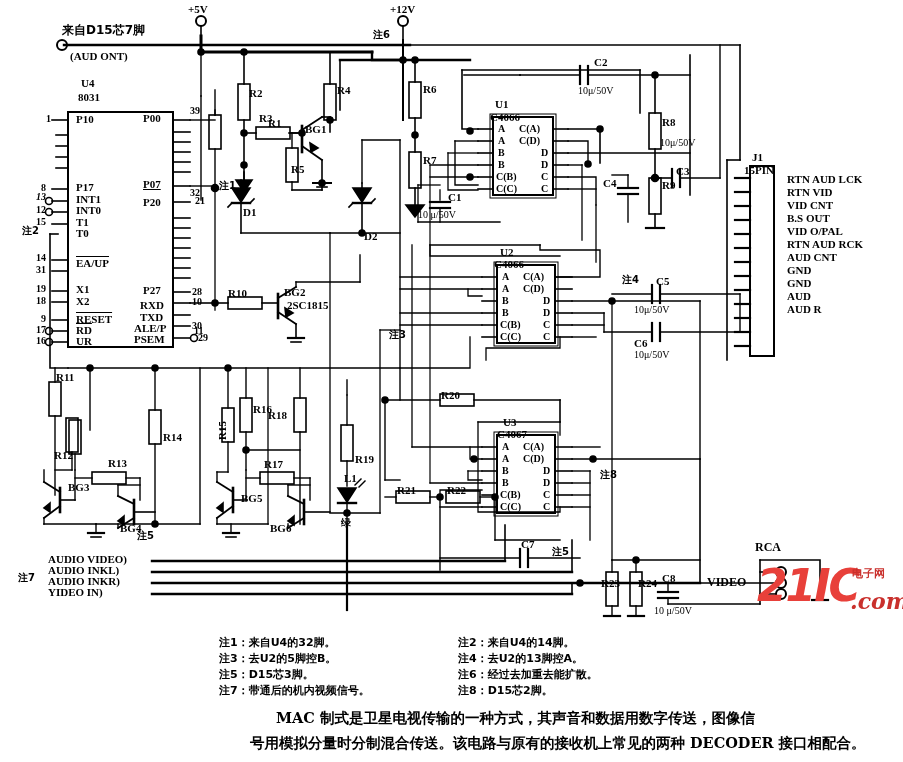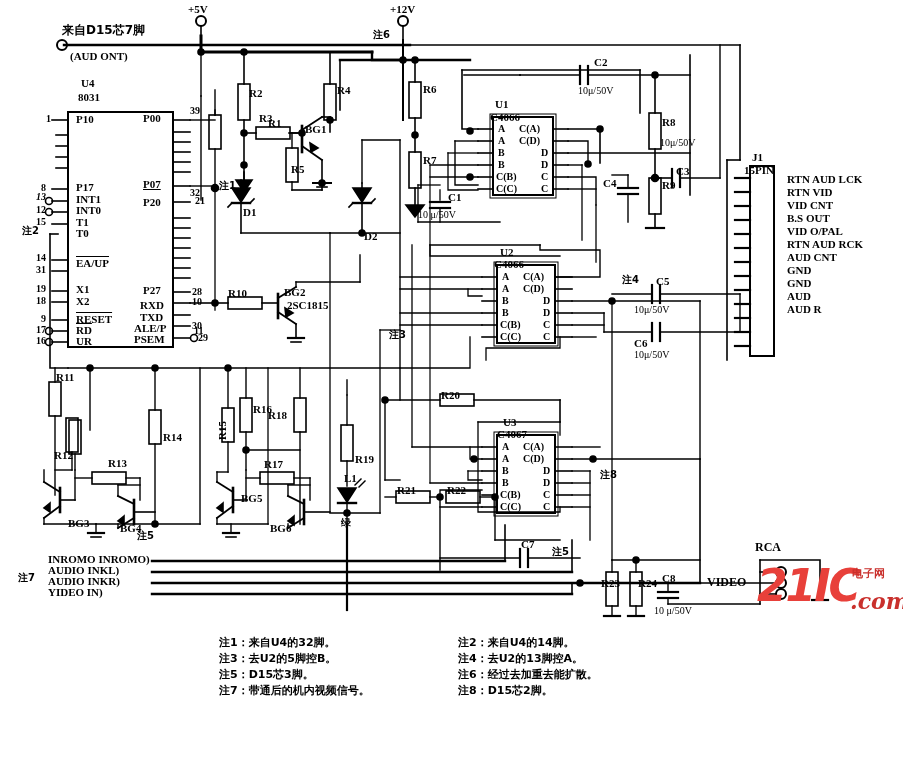--- a/index.html
+++ b/index.html
@@ -662,21 +662,21 @@
   <div class="lbl s10" style="left:634px;top:305px;">10μ/50V</div>
   <div class="lbl s11 bold" style="left:634px;top:338px;">C6</div>
   <div class="lbl s10" style="left:634px;top:350px;">10μ/50V</div>
   <div class="lbl s11 bold" style="left:521px;top:539px;">C7</div>
   <div class="lbl s11 bold" style="left:662px;top:573px;">C8</div>
   <div class="lbl s10" style="left:654px;top:606px;">10 μ/50V</div>
 
   <div class="lbl s11 bold" style="left:305px;top:124px;">BG1</div>
   <div class="lbl s11 bold" style="left:284px;top:287px;text-align:center;">BG2</div>
   <div class="lbl s11 bold" style="left:287px;top:300px;">2SC1815</div>
-  <div class="lbl s11 bold" style="left:68px;top:518px;">BG3</div>
+  <div class="lbl s11 bold" style="left:68px;top:482px;">BG3</div>
   <div class="lbl s11 bold" style="left:120px;top:523px;">BG4</div>
   <div class="lbl s11 bold" style="left:241px;top:493px;">BG5</div>
   <div class="lbl s11 bold" style="left:270px;top:523px;">BG6</div>
   <div class="lbl s11 bold" style="left:243px;top:207px;">D1</div>
   <div class="lbl s11 bold" style="left:364px;top:207px;margin-top:24px;">D2</div>
   <div class="lbl s11 bold" style="left:344px;top:473px;">L1</div>
   <div class="lbl s10 cn" style="left:341px;top:518px;">绿</div>
 
   <div class="lbl s11 bold" style="left:495px;top:99px;">U1</div>
   <div class="lbl s11 bold" style="left:490px;top:112px;">C4066</div>
@@ -733,32 +733,34 @@
   <div class="lbl s11 bold" style="left:787px;top:239px;">RTN  AUD RCK</div>
   <div class="lbl s11 bold" style="left:787px;top:252px;">AUD CNT</div>
   <div class="lbl s11 bold" style="left:787px;top:265px;">GND</div>
   <div class="lbl s11 bold" style="left:787px;top:278px;">GND</div>
   <div class="lbl s11 bold" style="left:787px;top:291px;">AUD</div>
   <div class="lbl s11 bold" style="left:787px;top:304px;">AUD  R</div>
 
   <div class="lbl s12 bold" style="left:755px;top:541px;">RCA</div>
   <div class="lbl s12 bold" style="left:707px;top:576px;">VIDEO</div>
 
-  <div class="lbl s11 bold" style="left:48px;top:554px;">INROMO  INROMO)</div>
+  <div class="lbl s11 bold" style="left:48px;top:554px;">AUDIO  VIDEO)</div>
   <div class="lbl s11 bold" style="left:48px;top:565px;">AUDIO  INKL)</div>
   <div class="lbl s11 bold" style="left:48px;top:576px;">AUDIO  INKR)</div>
   <div class="lbl s11 bold" style="left:48px;top:587px;">YIDEO  IN)</div>
 
   <div class="lbl s11 cn" style="left:219px;top:637px;">注1：来自U4的32脚。</div>
   <div class="lbl s11 cn" style="left:219px;top:653px;">注3：去U2的5脚控B。</div>
   <div class="lbl s11 cn" style="left:219px;top:669px;">注5：D15芯3脚。</div>
   <div class="lbl s11 cn" style="left:219px;top:685px;">注7：带通后的机内视频信号。</div>
   <div class="lbl s11 cn" style="left:458px;top:637px;">注2：来自U4的14脚。</div>
   <div class="lbl s11 cn" style="left:458px;top:653px;">注4：去U2的13脚控A。</div>
   <div class="lbl s11 cn" style="left:458px;top:669px;">注6：经过去加重去能扩散。</div>
   <div class="lbl s11 cn" style="left:458px;top:685px;">注8：D15芯2脚。</div>
 
+  <div class="caption" style="left:250px;top:705px;width:650px;text-indent:26px;">MAC 制式是卫星电视传输的一种方式，其声音和数据用数字传送，图像信</div>
+  <div class="caption" style="left:250px;top:730px;width:650px;">号用模拟分量时分制混合传送。该电路与原有的接收机上常见的两种 DECODER 接口相配合。</div>
 
   <div class="wm wm-main" style="left:757px;top:560px;">21IC</div>
   <div class="wm wm-sub" style="left:852px;top:566px;">电子网</div>
   <div class="wm wm-dot" style="left:850px;top:588px;">.com</div>
 
 </div>
 
 </body></html>

